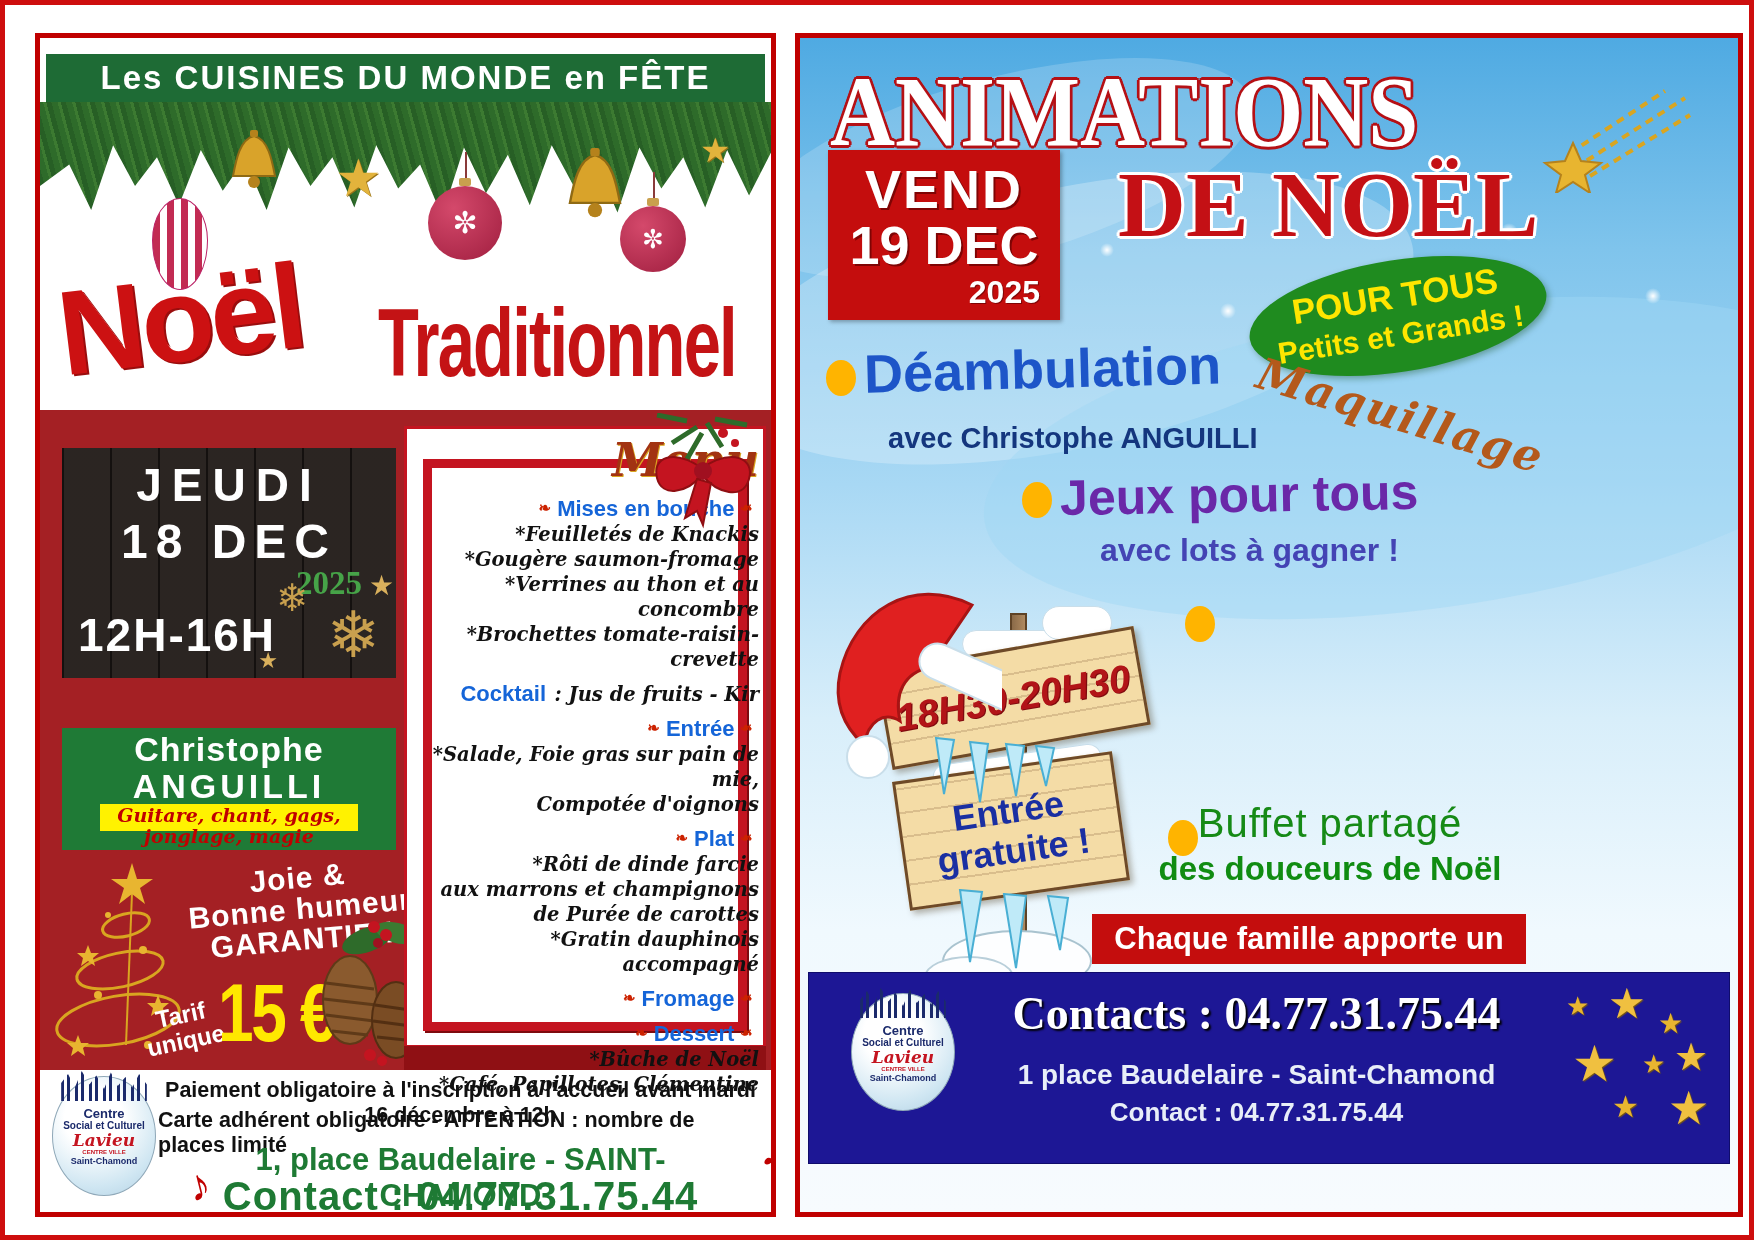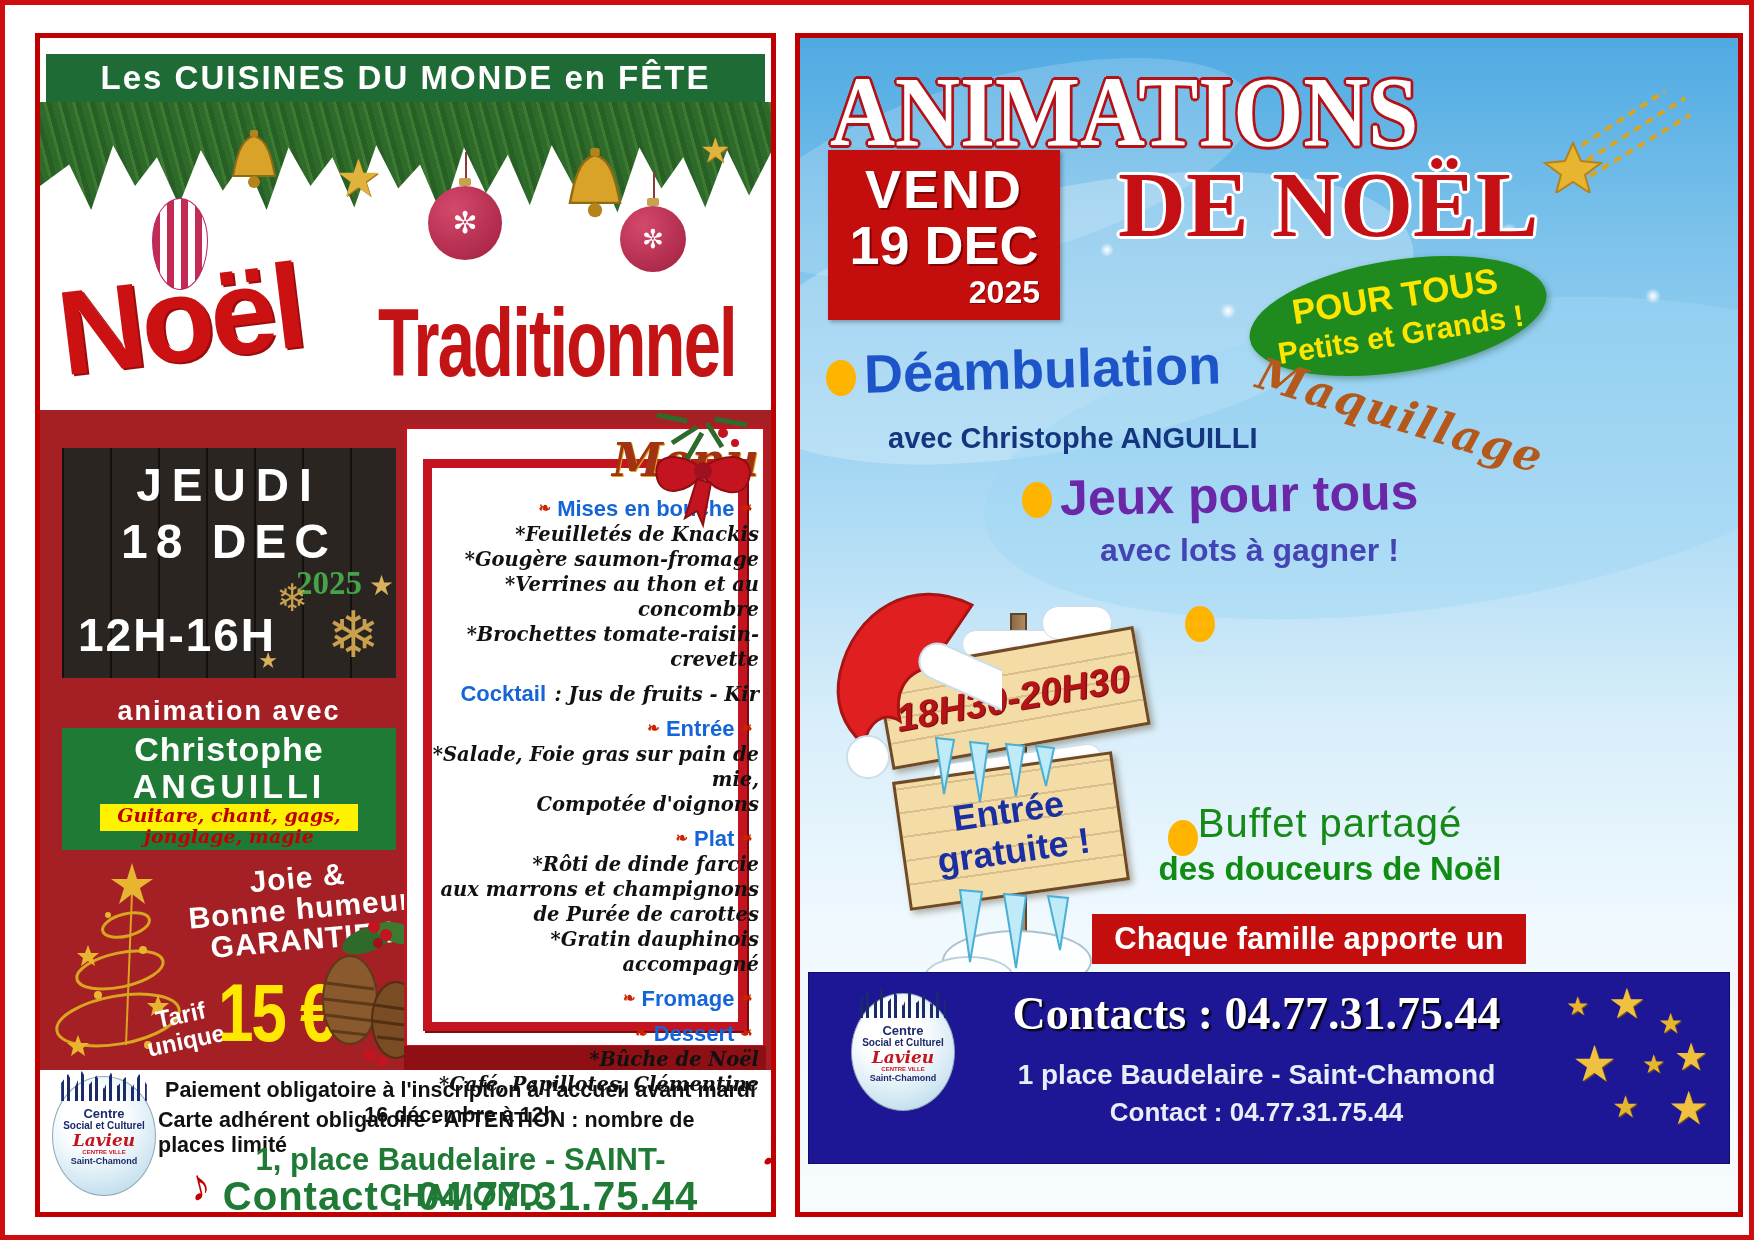--- a/index.html
+++ b/index.html
@@ -189,21 +189,20 @@
         <div class="d-day">JEUDI</div>
         <div class="d-date">18 DEC</div>
         <div class="d-year">2025</div>
         <div class="d-hours">12H-16H</div>
         <span class="flake" style="right:16px;bottom:6px;font-size:64px;">❄</span>
         <span class="flake" style="right:88px;bottom:58px;font-size:38px;">❄</span>
         <span class="flake" style="right:2px;bottom:76px;font-size:28px;color:#D9B05C;">★</span>
         <span class="flake" style="right:118px;bottom:4px;font-size:22px;color:#D9B05C;">★</span>
       </div>
 
-      <div class="anim-label">animation avec</div>
 
       <div class="artistblock">
         <div class="a-first">Christophe</div>
         <div class="a-last">ANGUILLI</div>
         <div class="skills">
           <div>Guitare, chant, gags,</div>
           <div>jonglage, magie</div>
         </div>
       </div>
 

